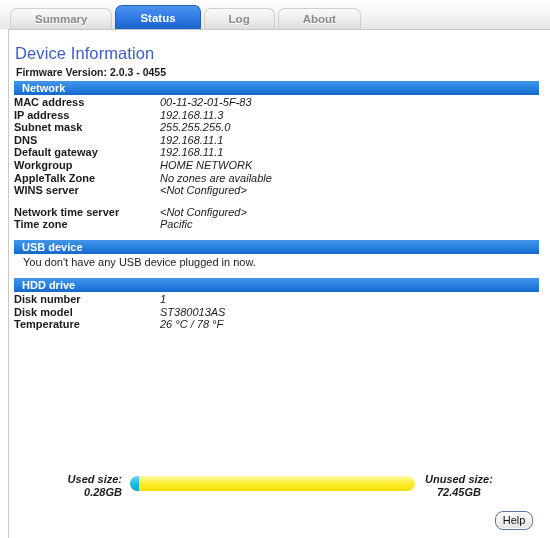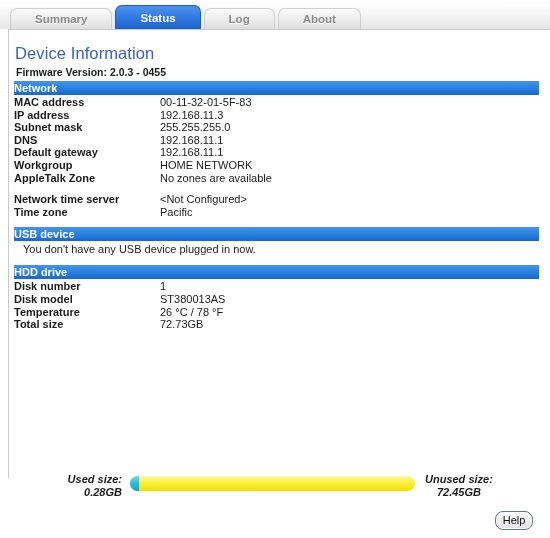--- a/index.html
+++ b/index.html
@@ -59,21 +59,21 @@
     height: 24px;
     line-height: 24px;
   }
 
   
   .panel {
     position: absolute;
     left: 8px;
     top: 29px;
     width: 542px;
-    height: 449px;
+    height: 509px;
     background: #ffffff;
     border-left: 1px solid #c9c9c9;
     border-top: 1px solid #c9c9c9;
     box-sizing: border-box;
   }
 
   .page-title {
     position: absolute;
     left: 6px;
     top: 14px;
@@ -99,20 +99,21 @@
 
   .section { margin-bottom: 9px; }
 
   .section-header {
     height: 14px;
     line-height: 14px;
     background: linear-gradient(to bottom, #4495e8 0%, #2b84e2 45%, #1568cd 100%);
     color: #ffffff;
     font-size: 11px;
     font-weight: bold;
+    padding-left: 8px;
     box-sizing: border-box;
     width: 525px;
   }
 
   table.kv {
     border-collapse: collapse;
     margin-top: 1px;
   }
   table.kv td {
     font-size: 11px;
@@ -120,21 +121,21 @@
     padding: 0 0 0 0;
     line-height: 12.6px;
     vertical-align: top;
     white-space: nowrap;
   }
   td.k {
     font-weight: bold;
     padding-left: 9px;
     width: 146px;
   }
-  td.v { font-weight: normal; }
+  td.v { font-weight: normal; font-style: italic; }
 
   .msg {
     font-size: 11px;
     color: #1b1b1b;
     padding-left: 9px;
     line-height: 14px;
     margin-top: 1px;
   }
 
   
@@ -237,20 +238,24 @@
           <td class="v">192.168.11.1</td>
         </tr>
         <tr>
           <td class="k">Workgroup</td>
           <td class="v">HOME NETWORK</td>
         </tr>
         <tr>
           <td class="k">AppleTalk Zone</td>
           <td class="v">No zones are available</td>
         </tr>
+        <tr>
+          <td class="k">WINS server</td>
+          <td class="v">&lt;Not Configured&gt;</td>
+        </tr>
       </tbody>
         </table>
     </div>
 
     <div class="section">
       <table class="kv">
         <tbody>
             <tr>
           <td class="k">Network time server</td>
           <td class="v">&lt;Not Configured&gt;</td>
@@ -278,24 +283,20 @@
           <td class="v">1</td>
         </tr>
         <tr>
           <td class="k">Disk model</td>
           <td class="v">ST380013AS</td>
         </tr>
         <tr>
           <td class="k">Temperature</td>
           <td class="v">26 °C / 78 °F</td>
         </tr>
-        <tr>
-          <td class="k">Total size</td>
-          <td class="v">72.73GB</td>
-        </tr>
       </tbody>
         </table>
     </div>
 
   </div>
 
   <div class="usage">
     <div class="usage-label left">
       <div>Used size:</div>
       <div>0.28GB</div>

